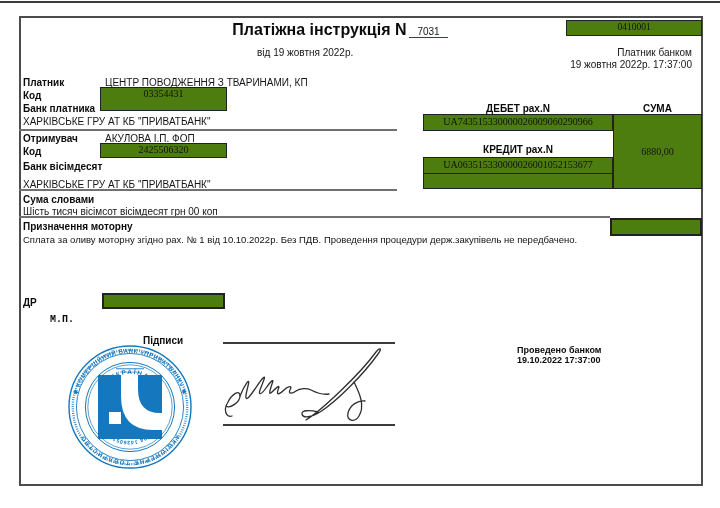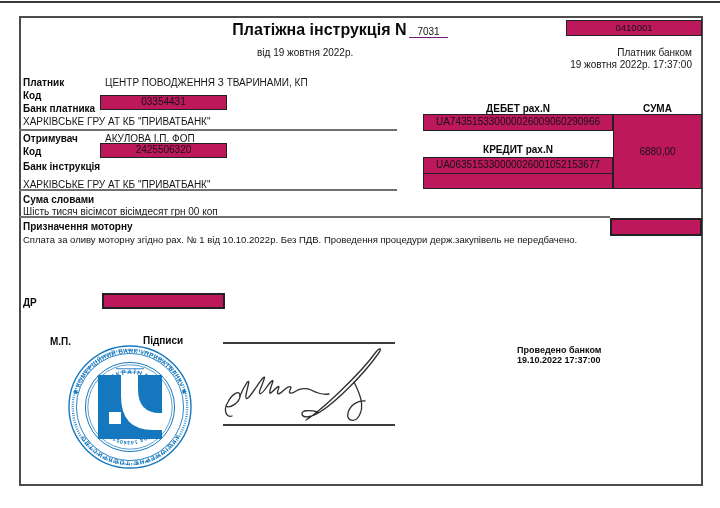--- a/index.html
+++ b/index.html
@@ -6,21 +6,21 @@
   .page{
     position:relative;width:720px;height:508px;background:#fff;overflow:hidden;
     font-family:"Liberation Sans","DejaVu Sans",sans-serif;color:#111;
   }
   .abs{position:absolute;white-space:nowrap;}
   .lbl{font-weight:bold;font-size:10px;color:#0b0b0b;}
   .val{font-size:10px;color:#151515;}
   .small{font-size:9.5px;}
   .center{text-align:center;}
   .right{text-align:right;}
-  .box{position:absolute;border:1.5px solid #222;background:#be185d;box-sizing:border-box;}
+  .box{position:absolute;border:1.5px solid #222;background:#4d7c0f;box-sizing:border-box;font-family:Liberation Serif, serif;}
   .box .inner{width:100%;text-align:center;font-size:10px;}
   .hline{position:absolute;background:#707070;}
   .topline{position:absolute;left:0;top:1px;width:720px;height:2px;background:#3a3a3a;}
   .doc-border{position:absolute;left:19px;top:16px;width:680px;height:466px;border:2px solid #4c4c4c;box-sizing:content-box;}
   .title-num{font-weight:normal;border-bottom:1px solid #701a75;padding:0 8px;}
   .sig-line{position:absolute;height:2px;background:#3c3c3c;}
   svg{display:block;}
 </style>
 </head>
 <body>
@@ -37,34 +37,34 @@
   <div class="box" style="left:566px;top:20px;width:136px;height:16px;">
     <div class="inner" style="line-height:13px;font-size:9.5px;">0410001</div>
   </div>
   <div class="abs val" style="left:257px;top:47px;">від 19 жовтня 2022р.</div>
   <div class="abs val right" style="left:480px;top:47px;width:212px;">Платник банком</div>
   <div class="abs val right" style="left:480px;top:59px;width:212px;">19 жовтня 2022р. 17:37:00</div>
 
   <div class="abs lbl" style="left:23px;top:77px;">Платник</div>
   <div class="abs val" style="left:105px;top:77px;">ЦЕНТР ПОВОДЖЕННЯ З ТВАРИНАМИ, КП</div>
   <div class="abs lbl" style="left:23px;top:90px;">Код</div>
-  <div class="box" style="left:100px;top:95px;width:127px;height:15px;">
+  <div class="box" style="left:100px;top:87px;width:127px;height:24px;">
     <div class="inner" style="line-height:12px;">03354431</div>
   </div>
   <div class="abs lbl" style="left:23px;top:103px;">Банк платника</div>
   <div class="abs val" style="left:23px;top:116px;">ХАРКІВСЬКЕ ГРУ АТ КБ "ПРИВАТБАНК"</div>
   <div class="hline" style="left:19px;top:129px;width:378px;height:2px;"></div>
 
   <div class="abs lbl" style="left:23px;top:133px;">Отримувач</div>
   <div class="abs val" style="left:105px;top:133px;">АКУЛОВА І.П. ФОП</div>
   <div class="abs lbl" style="left:23px;top:146px;">Код</div>
   <div class="box" style="left:100px;top:143px;width:127px;height:15px;">
     <div class="inner" style="line-height:12px;">2425506320</div>
   </div>
-  <div class="abs lbl" style="left:23px;top:161px;">Банк інструкція</div>
+  <div class="abs lbl" style="left:23px;top:161px;">Банк вісімдесят</div>
   <div class="abs val" style="left:23px;top:179px;">ХАРКІВСЬКЕ ГРУ АТ КБ "ПРИВАТБАНК"</div>
   <div class="hline" style="left:19px;top:189px;width:378px;height:2px;"></div>
 
   <div class="abs lbl center" style="left:423px;top:103px;width:190px;">ДЕБЕТ рах.N</div>
   <div class="abs lbl center" style="left:613px;top:103px;width:89px;">СУМА</div>
   <div class="box" style="left:423px;top:114px;width:190px;height:17px;">
     <div class="inner" style="line-height:14px;">UA743515330000026009060290966</div>
   </div>
   <div class="box" style="left:613px;top:114px;width:89px;height:75px;display:flex;align-items:center;justify-content:center;">
     <div class="val">6880,00</div>
@@ -79,21 +79,21 @@
   <div class="abs val" style="left:23px;top:206px;">Шість тисяч вісімсот вісімдесят грн 00 коп</div>
   <div class="hline" style="left:19px;top:216px;width:591px;height:1.5px;"></div>
 
   <div class="abs lbl" style="left:23px;top:221px;">Призначення моторну</div>
   <div class="box" style="left:610px;top:218px;width:92px;height:18px;border-width:2px;"></div>
   <div class="abs small" style="left:23px;top:234px;width:660px;">Сплата за оливу моторну згідно рах. № 1 від 10.10.2022р. Без ПДВ. Проведення процедури держ.закупівель не передбачено.</div>
 
   <div class="abs lbl" style="left:23px;top:297px;">ДР</div>
   <div class="box" style="left:102px;top:293px;width:123px;height:16px;border-width:2px;"></div>
 
-  <div class="abs lbl" style="left:50px;top:336px;">М.П.</div>
+  <div class="abs lbl" style="left:50px;top:314px;font-family:Liberation Mono, monospace;">М.П.</div>
   <div class="abs lbl" style="left:143px;top:335px;">Підписи</div>
   <div class="sig-line" style="left:223px;top:342px;width:172px;"></div>
   <div class="sig-line" style="left:223px;top:424px;width:172px;"></div>
 
   <div class="abs lbl" style="left:517px;top:345px;font-size:9px;line-height:10px;">
     <div>Проведено банком</div>
     <div>19.10.2022 17:37:00</div>
   </div>
 
   <svg class="abs" style="left:218px;top:342px;" width="180" height="85" viewBox="0 0 180 85">

